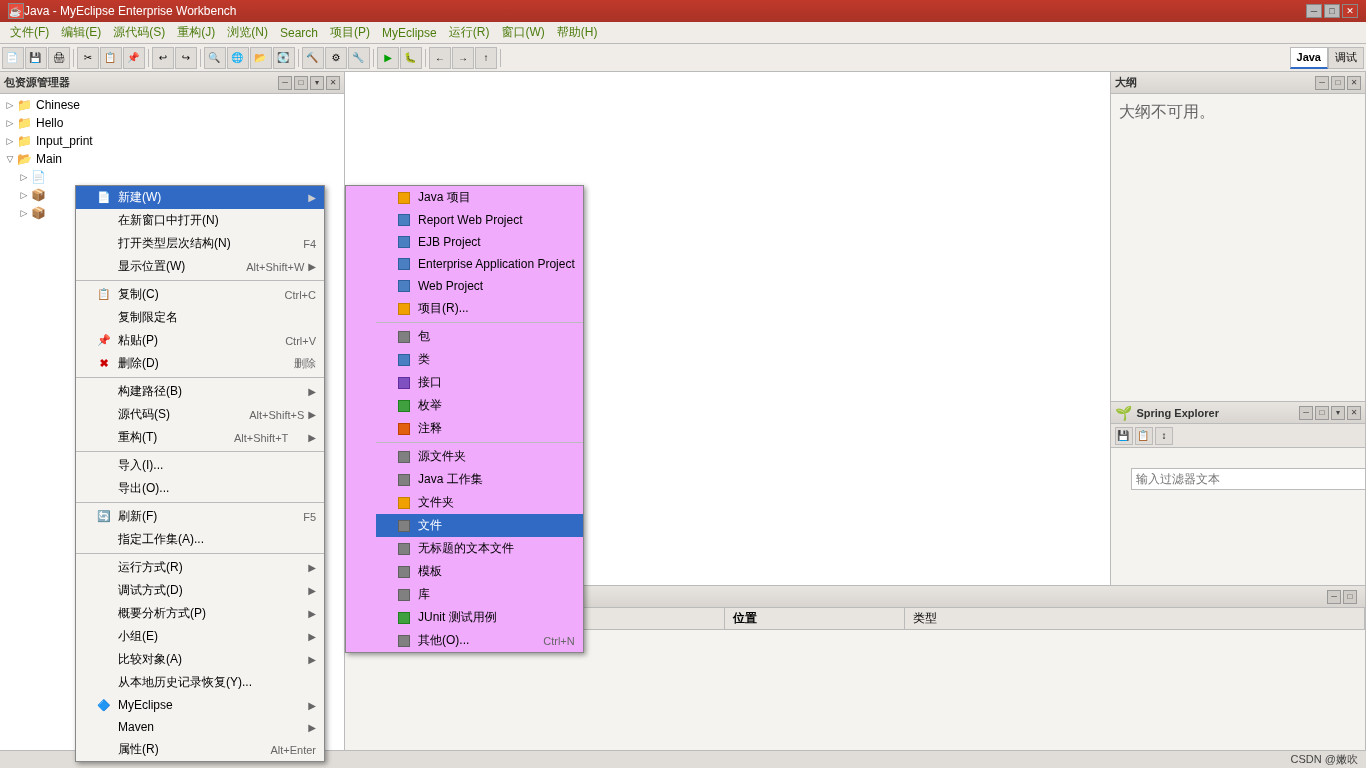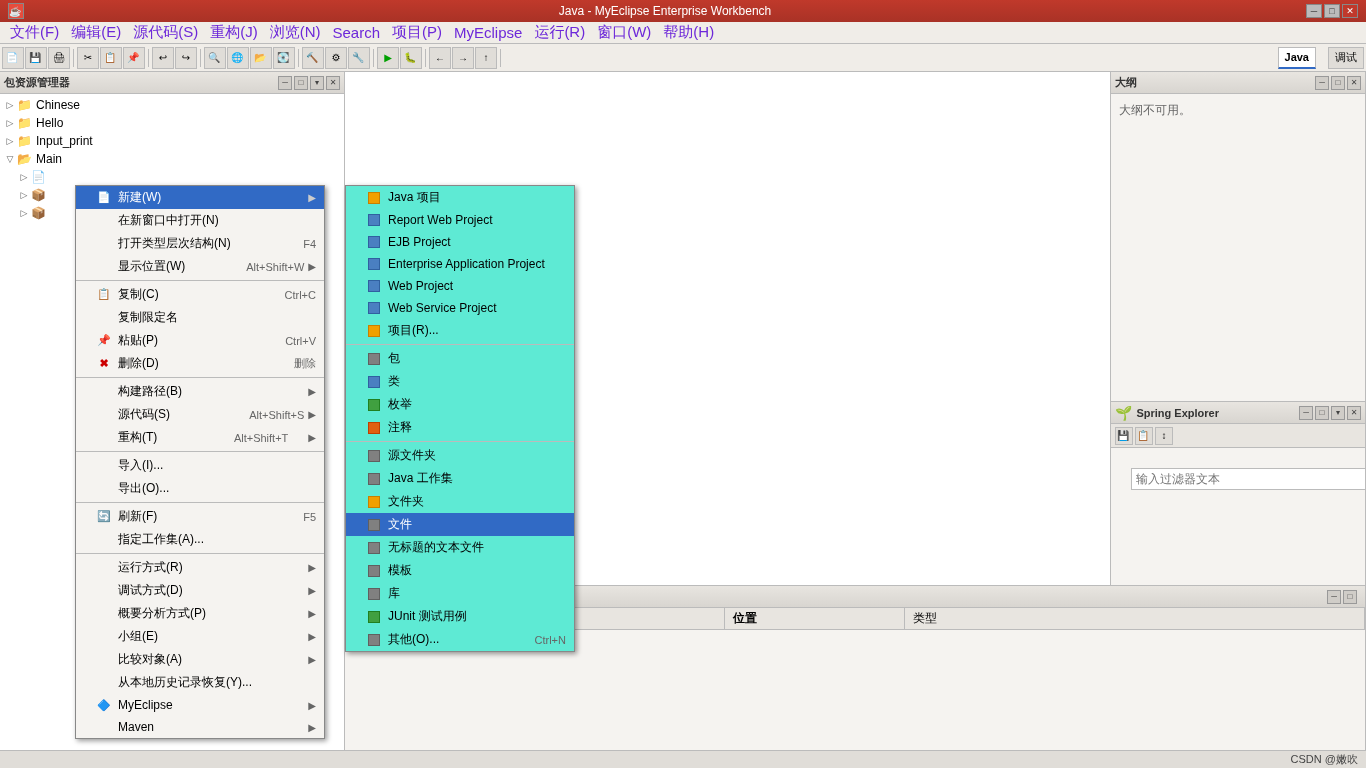--- a/index.html
+++ b/index.html
@@ -19,21 +19,20 @@
       height: 22px;
       display: flex;
       align-items: center;
       justify-content: space-between;
       padding: 0 8px;
       color: white;
     }
     .title-bar-text {
       font-size: 12px;
       flex: 1;
-      text-align: center;
     }
     .title-bar-icon {
       width: 16px; height: 16px;
       background: #e74c3c;
       border: 1px solid #888;
       font-size: 10px;
       display: flex; align-items: center; justify-content: center;
       color: white;
       cursor: pointer;
     }
@@ -53,22 +52,22 @@
     .menu-bar {
       background: #f0ede8;
       height: 22px;
       display: flex;
       align-items: center;
       border-bottom: 1px solid #bbb;
       padding: 0 4px;
     }
     .menu-item {
       padding: 2px 6px;
-      font-size: 15px;
-      color: #6d28d9;
+      font-size: 12px;
+      color: #4d7c0f;
       cursor: pointer;
       white-space: nowrap;
     }
 
     
     .toolbar {
       background: #f0ede8;
       height: 28px;
       display: flex;
       align-items: center;
@@ -191,25 +190,26 @@
     .ctx-arrow { font-size: 10px; color: #666; }
     .ctx-shortcut { color: #666; font-size: 11px; }
     .ctx-item.highlighted .ctx-arrow { color: #ccc; }
     .ctx-separator { height: 1px; background: #bbb; margin: 2px 0; }
 
     
     .submenu-new {
       position: absolute;
       left: 345px;
       top: 185px;
-      background: #5eead4;
+      background: #f0abfc;
       border: 1px solid #888;
       box-shadow: 2px 2px 5px rgba(0,0,0,0.4);
       min-width: 230px;
       z-index: 101;
+      padding-left: 30px;
     }
 
     
     .center-panel {
       flex: 1;
       background: #f5f3f0;
       border-right: 1px solid #bbb;
       display: flex;
       flex-direction: column;
     }
@@ -387,21 +387,21 @@
     <div class="toolbar-btn" style="color:#a05000;">🐛</div>
   </div>
   <div class="toolbar-sep"></div>
   <div class="toolbar-group">
     <div class="toolbar-btn">←</div>
     <div class="toolbar-btn">→</div>
     <div class="toolbar-btn">↑</div>
   </div>
   <div class="toolbar-sep"></div>
 
-  <div style="margin-left:auto; display:flex; align-items:center; gap:12px;">
+  <div style="margin-left:auto; display:flex; align-items:center; gap:0;">
     <div class="toolbar-text-btn active">Java</div>
     <div class="toolbar-text-btn">调试</div>
   </div>
 </div>
 
 <div class="main-layout">
 
   <div class="left-panel">
     <div class="panel-header">
       <span class="panel-title">包资源管理器</span>
@@ -460,21 +460,21 @@
 
         <div style="flex:0 0 330px; display:flex; flex-direction:column; border-bottom:1px solid #bbb;">
           <div class="outline-header">
             <span class="panel-title">大纲</span>
             <div class="panel-controls">
               <div class="panel-btn">─</div>
               <div class="panel-btn">□</div>
               <div class="panel-btn">✕</div>
             </div>
           </div>
-          <div style="padding:8px; color:#666; font-size:12px;">
+          <div style="padding:8px; color:#666; font-size:16px;">
             <span>大纲不可用。</span>
           </div>
         </div>
 
         <div style="flex:1; display:flex; flex-direction:column;">
           <div class="spring-header">
             <div style="display:flex; align-items:center; gap:4px;">
               <span style="color:#80a000; font-size:14px;">🌱</span>
               <span class="panel-title">Spring Explorer</span>
             </div>
@@ -681,20 +681,27 @@
     </div>
     <span class="ctx-arrow">▶</span>
   </div>
   <div class="ctx-item">
     <div class="ctx-item-left">
       <span class="ctx-item-icon"> </span>
       <span>Maven</span>
     </div>
     <span class="ctx-arrow">▶</span>
   </div>
+  <div class="ctx-item">
+    <div class="ctx-item-left">
+      <span class="ctx-item-icon"> </span>
+      <span>属性(R)</span>
+    </div>
+    <span class="ctx-shortcut">Alt+Enter</span>
+  </div>
 </div>
 
 <div class="submenu-new">
   <div class="ctx-item">
     <div class="ctx-item-left">
       <span class="ctx-item-icon">
           <span class="sq-yellow"></span>
         </span>
       <span>Java 项目</span>
     </div>
@@ -727,133 +734,133 @@
     <div class="ctx-item-left">
       <span class="ctx-item-icon">
           <span class="sq-blue"></span>
         </span>
       <span>Web Project</span>
     </div>
   </div>
   <div class="ctx-item">
     <div class="ctx-item-left">
       <span class="ctx-item-icon">
+          <span class="sq-yellow"></span>
+        </span>
+      <span>项目(R)...</span>
+    </div>
+  </div>
+  <div class="ctx-separator"></div>
+  <div class="ctx-item">
+    <div class="ctx-item-left">
+      <span class="ctx-item-icon">
+          <span class="sq-gray"></span>
+        </span>
+      <span>包</span>
+    </div>
+  </div>
+  <div class="ctx-item">
+    <div class="ctx-item-left">
+      <span class="ctx-item-icon">
           <span class="sq-blue"></span>
         </span>
-      <span>Web Service Project</span>
+      <span>类</span>
+    </div>
+  </div>
+  <div class="ctx-item">
+    <div class="ctx-item-left">
+      <span class="ctx-item-icon">
+          <span class="sq-purple"></span>
+        </span>
+      <span>接口</span>
+    </div>
+  </div>
+  <div class="ctx-item">
+    <div class="ctx-item-left">
+      <span class="ctx-item-icon">
+          <span class="sq-green"></span>
+        </span>
+      <span>枚举</span>
+    </div>
+  </div>
+  <div class="ctx-item">
+    <div class="ctx-item-left">
+      <span class="ctx-item-icon">
+          <span class="sq-orange"></span>
+        </span>
+      <span>注释</span>
+    </div>
+  </div>
+  <div class="ctx-separator"></div>
+  <div class="ctx-item">
+    <div class="ctx-item-left">
+      <span class="ctx-item-icon">
+          <span class="sq-gray"></span>
+        </span>
+      <span>源文件夹</span>
+    </div>
+  </div>
+  <div class="ctx-item">
+    <div class="ctx-item-left">
+      <span class="ctx-item-icon">
+          <span class="sq-gray"></span>
+        </span>
+      <span>Java 工作集</span>
     </div>
   </div>
   <div class="ctx-item">
     <div class="ctx-item-left">
       <span class="ctx-item-icon">
           <span class="sq-yellow"></span>
         </span>
-      <span>项目(R)...</span>
-    </div>
-  </div>
-  <div class="ctx-separator"></div>
-  <div class="ctx-item">
+      <span>文件夹</span>
+    </div>
+  </div>
+  <div class="ctx-item highlighted">
     <div class="ctx-item-left">
       <span class="ctx-item-icon">
           <span class="sq-gray"></span>
         </span>
-      <span>包</span>
-    </div>
-  </div>
-  <div class="ctx-item">
-    <div class="ctx-item-left">
-      <span class="ctx-item-icon">
-          <span class="sq-blue"></span>
-        </span>
-      <span>类</span>
+      <span>文件</span>
+    </div>
+  </div>
+  <div class="ctx-item">
+    <div class="ctx-item-left">
+      <span class="ctx-item-icon">
+          <span class="sq-gray"></span>
+        </span>
+      <span>无标题的文本文件</span>
+    </div>
+  </div>
+  <div class="ctx-item">
+    <div class="ctx-item-left">
+      <span class="ctx-item-icon">
+          <span class="sq-gray"></span>
+        </span>
+      <span>模板</span>
+    </div>
+  </div>
+  <div class="ctx-item">
+    <div class="ctx-item-left">
+      <span class="ctx-item-icon">
+          <span class="sq-gray"></span>
+        </span>
+      <span>库</span>
     </div>
   </div>
   <div class="ctx-item">
     <div class="ctx-item-left">
       <span class="ctx-item-icon">
           <span class="sq-green"></span>
         </span>
-      <span>枚举</span>
-    </div>
-  </div>
-  <div class="ctx-item">
-    <div class="ctx-item-left">
-      <span class="ctx-item-icon">
-          <span class="sq-orange"></span>
-        </span>
-      <span>注释</span>
-    </div>
-  </div>
-  <div class="ctx-separator"></div>
+      <span>JUnit 测试用例</span>
+    </div>
+  </div>
   <div class="ctx-item">
     <div class="ctx-item-left">
       <span class="ctx-item-icon">
           <span class="sq-gray"></span>
         </span>
-      <span>源文件夹</span>
-    </div>
-  </div>
-  <div class="ctx-item">
-    <div class="ctx-item-left">
-      <span class="ctx-item-icon">
-          <span class="sq-gray"></span>
-        </span>
-      <span>Java 工作集</span>
-    </div>
-  </div>
-  <div class="ctx-item">
-    <div class="ctx-item-left">
-      <span class="ctx-item-icon">
-          <span class="sq-yellow"></span>
-        </span>
-      <span>文件夹</span>
-    </div>
-  </div>
-  <div class="ctx-item highlighted">
-    <div class="ctx-item-left">
-      <span class="ctx-item-icon">
-          <span class="sq-gray"></span>
-        </span>
-      <span>文件</span>
-    </div>
-  </div>
-  <div class="ctx-item">
-    <div class="ctx-item-left">
-      <span class="ctx-item-icon">
-          <span class="sq-gray"></span>
-        </span>
-      <span>无标题的文本文件</span>
-    </div>
-  </div>
-  <div class="ctx-item">
-    <div class="ctx-item-left">
-      <span class="ctx-item-icon">
-          <span class="sq-gray"></span>
-        </span>
-      <span>模板</span>
-    </div>
-  </div>
-  <div class="ctx-item">
-    <div class="ctx-item-left">
-      <span class="ctx-item-icon">
-          <span class="sq-gray"></span>
-        </span>
-      <span>库</span>
-    </div>
-  </div>
-  <div class="ctx-item">
-    <div class="ctx-item-left">
-      <span class="ctx-item-icon">
-          <span class="sq-green"></span>
-        </span>
-      <span>JUnit 测试用例</span>
-    </div>
-  </div>
-  <div class="ctx-item">
-    <div class="ctx-item-left">
-      <span class="ctx-item-icon">
-          <span class="sq-gray"></span>
-        </span>
       <span>其他(O)...</span>
     </div>
     <span class="ctx-shortcut">Ctrl+N</span>
   </div>
 </div>
 
 </body></html>

